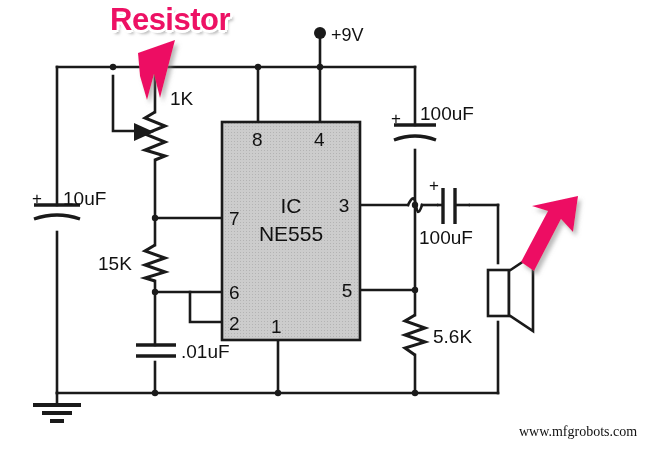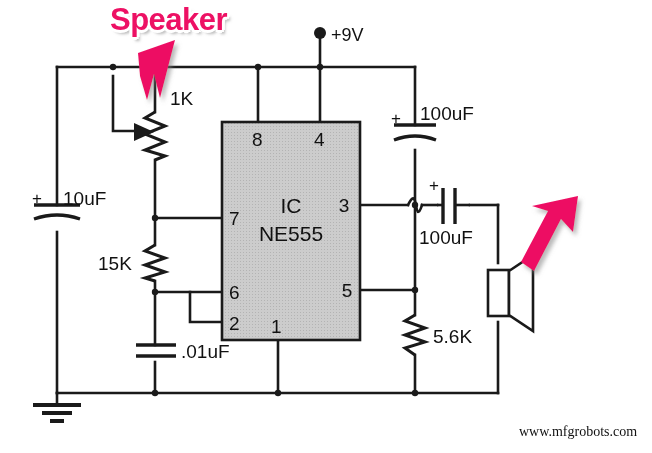--- a/index.html
+++ b/index.html
@@ -221,18 +221,18 @@
     </g>
 
     <g filter="url(#softShadow)">
 
       <polygon points="138,53 175,40 160,98 154,74 147,100 140,76" fill="#ED1164"></polygon>
 
       <polygon points="578,196 573,232 561,219 534,271 521,262 548,211 532,206" fill="#ED1164"></polygon>
     </g>
   </svg>
 
-  <div class="callout" id="callout-resistor">Speaker</div>
+  <div class="callout" id="callout-resistor">Resistor</div>
 
 
   <div id="watermark">www.mfgrobots.com</div>
 
 </div>
 
 </body></html>

